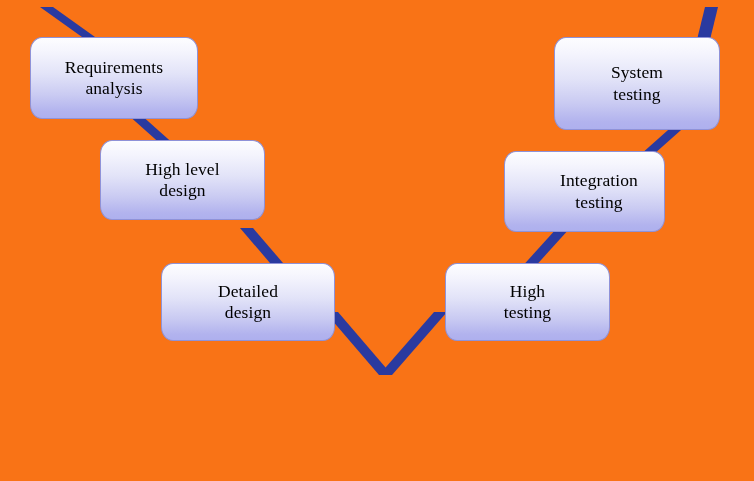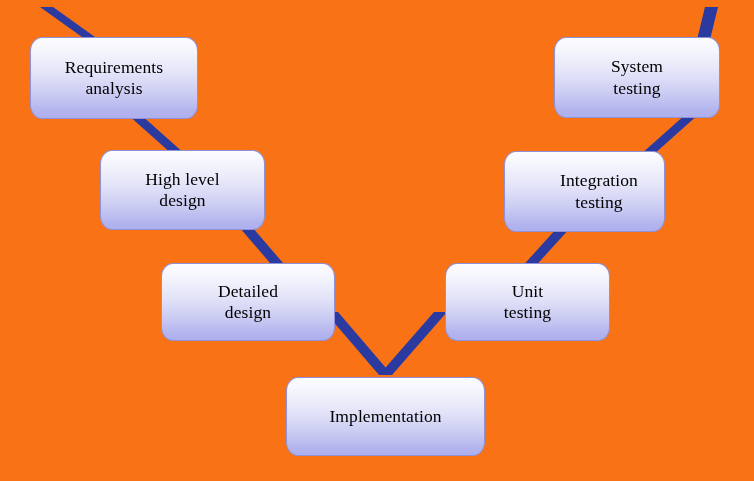--- a/index.html
+++ b/index.html
@@ -76,42 +76,39 @@
 
       <polygon points="707,52 694,52 705,7 718,7"></polygon>
     </g>
   </svg>
 
   <div class="node" style="left:30px; top:37px; width:168px; height:82px;">
     <span class="label">Requirements
 analysis</span>
   </div>
 
-  <div class="node" style="left:100px; top:150px; width:165px; height:80px;">
+  <div class="node" style="left:100px; top:140px; width:165px; height:80px;">
     <span class="label">High level
 design</span>
   </div>
 
   <div class="node" style="left:161px; top:263px; width:174px; height:78px;">
     <span class="label">Detailed
 design</span>
   </div>
 
-  <div class="node" style="left:286px; top:377px; width:199px; height:79px;">
-    <span class="label">Implementation</span>
-  </div>
 
   <div class="node" style="left:445px; top:263px; width:165px; height:78px;">
-    <span class="label">Unit
+    <span class="label">High
 testing</span>
   </div>
 
   <div class="node" style="left:504px; top:151px; width:161px; height:81px;padding-left:29px;">
     <span class="label">Integration
 testing</span>
   </div>
 
-  <div class="node" style="left:554px; top:37px; width:166px; height:81px;">
+  <div class="node" style="left:554px; top:37px; width:166px; height:93px;">
     <span class="label">System
 testing</span>
   </div>
 
 </div>
 
 </body></html>

